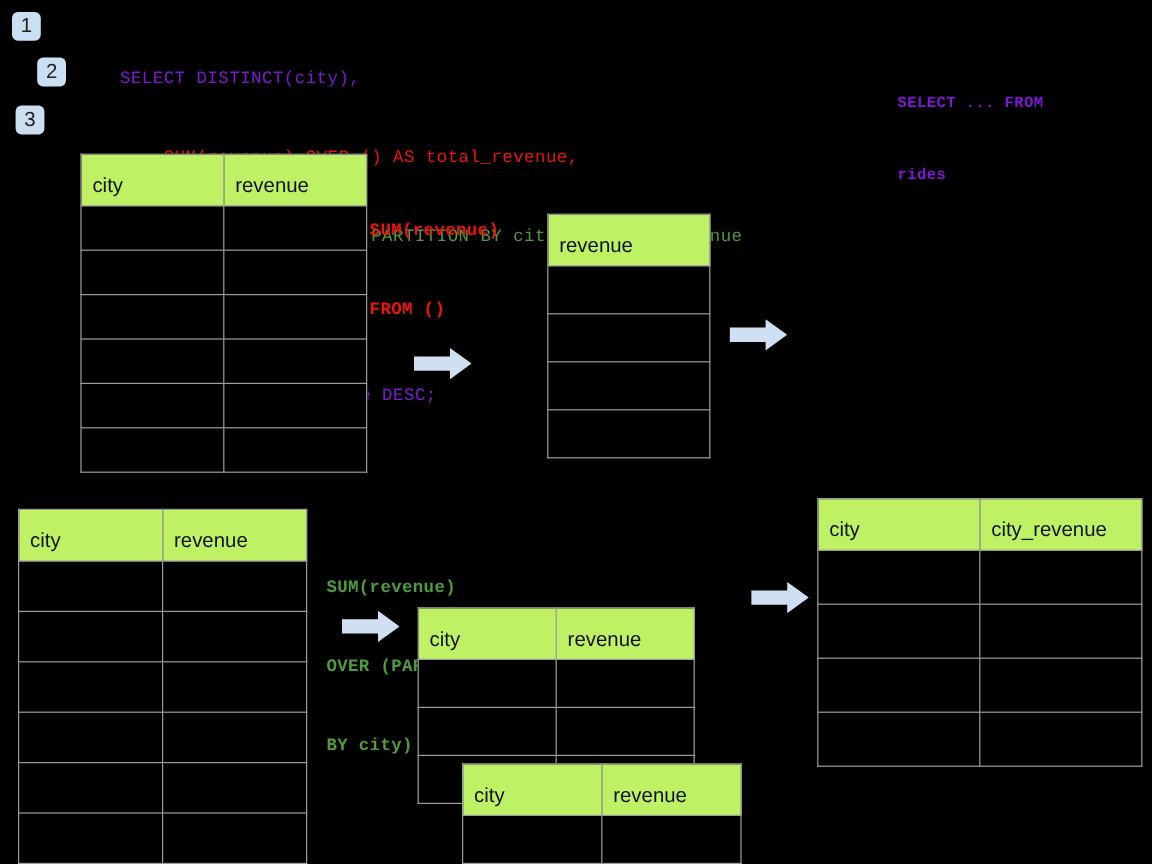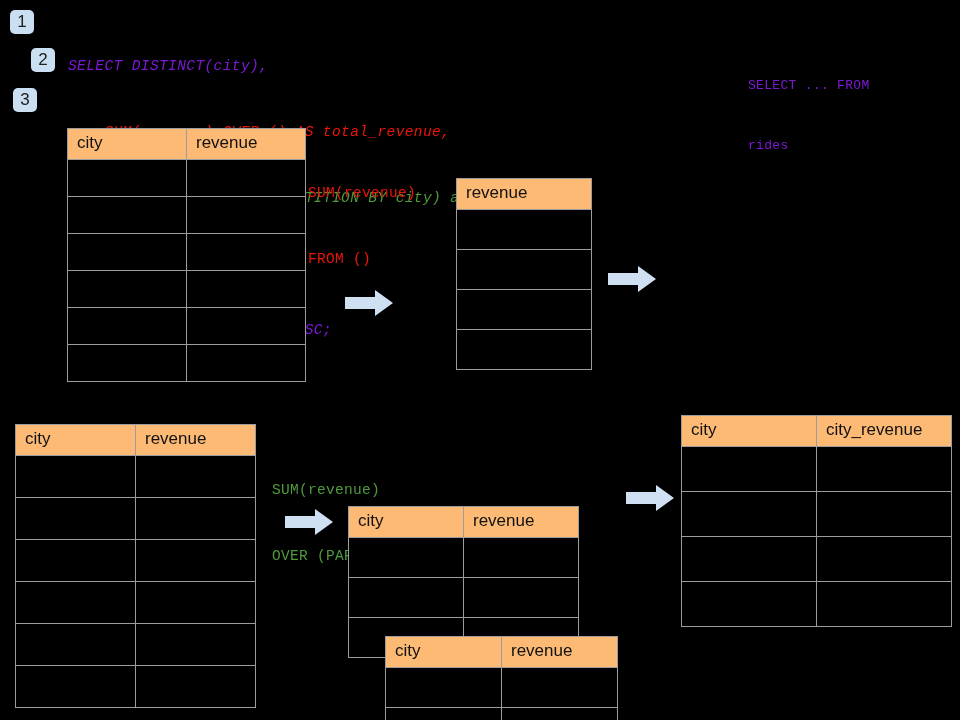--- a/index.html
+++ b/index.html
@@ -41,83 +41,84 @@
   }
   .code-line { white-space: pre; }
 
   
   .annot {
     position: absolute;
     font-family: "Liberation Mono", monospace;
     font-size: 14.5px;
     line-height: 22px;
     white-space: pre;
-    font-weight: normal;
+    font-weight: bold;
     letter-spacing: 0.3px;
   }
 
   
   .tbl {
     position: absolute;
     border-collapse: collapse;
     table-layout: fixed;
     background: #000000;
   }
   .tbl td {
     border: 1px solid #9d9d9d;
     background: #000000;
     padding: 0;
   }
   .tbl th {
     border: 1px solid #9d9d9d;
-    background: #fdba74;
+    background: #bef264;
     color: #111111;
     font-family: "Liberation Sans", sans-serif;
     font-weight: normal;
     font-size: 17px;
     text-align: left;
-    padding: 4px 0 6px 9px;
+    padding: 16px 0 6px 9px;
     margin-left: 23px;
   }
 
   
   .arrow {
     position: absolute;
   }
 </style>
 </head>
 <body>
 
 <div id="canvas">
 
   <div class="badge" style="left:10px; top:10px;">1</div>
   <div class="badge" style="left:31px; top:48px;">2</div>
   <div class="badge" style="left:13px; top:88px;">3</div>
 
-  <div class="code" style="left:68px; top:11px;font-style:italic;">
+  <div class="code" style="left:100px; top:11px;">
     <div class="code-line" style="color:#7d18d4;">SELECT DISTINCT(city),</div>
     <div class="code-line" style="color:#ec1509;">    SUM(revenue) OVER () AS total_revenue,</div>
     <div class="code-line" style="color:#4f9b3c;">    SUM(revenue) OVER (PARTITION BY city) as city_revenue</div>
     <div class="code-line" style="color:#7d18d4;">  FROM rides</div>
     <div class="code-line" style="color:#7d18d4;">  ORDER by city_revenue DESC;</div>
   </div>
 
   <div class="annot" style="left:748px; top:36px; color:#7d18d4; font-size:13px; line-height:20px;">
     <div>SELECT ... FROM</div>
     <div>rides</div>
   </div>
 
   <div class="annot" style="left:308px; top:138px; color:#ec1509;">
     <div>SUM(revenue)</div>
     <div>FROM ()</div>
   </div>
 
   <div class="annot" style="left:272px; top:435px; color:#4f9b3c;">
     <div>SUM(revenue)</div>
     <div>OVER (PARTITION</div>
+    <div>BY city)</div>
   </div>
 
   <table class="tbl" style="left:67px; top:128px; width:238px;">
     <colgroup>
         <col style="width:119px">
         <col style="width:119px">
       </colgroup>
     <thead>
       <tr>
         <th>city</th>

